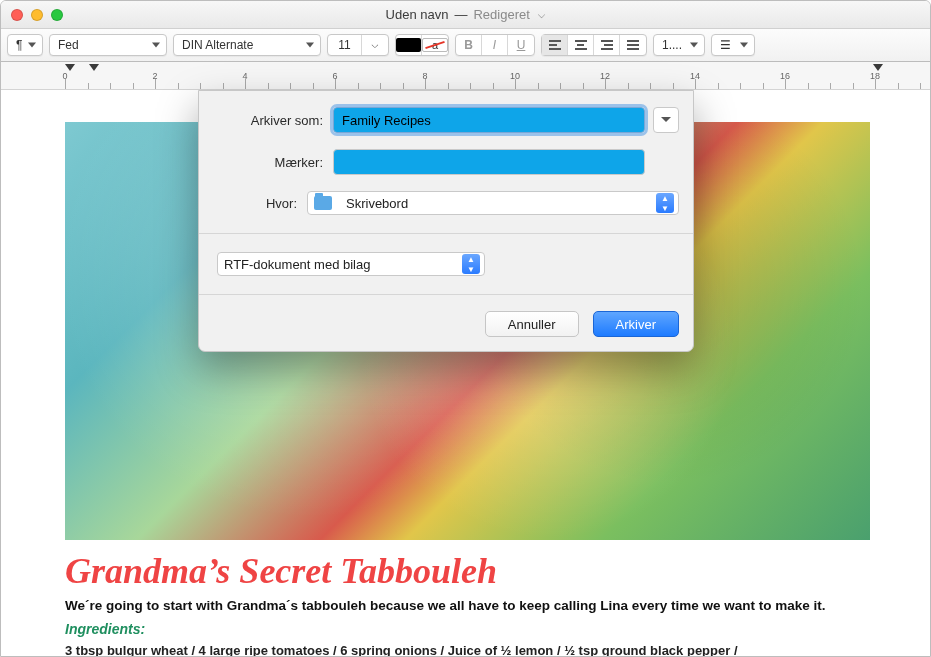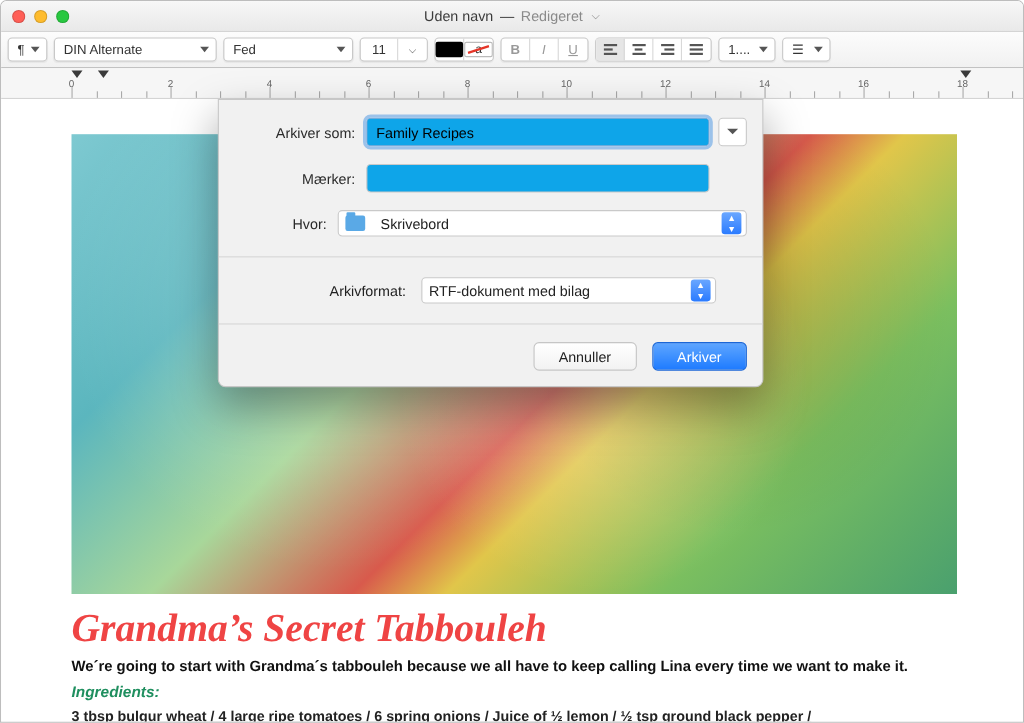--- a/index.html
+++ b/index.html
@@ -86,25 +86,25 @@
     <span>—</span>
     <span class="edited">Redigeret</span>
     <span class="chev">⌵</span>
   </div>
 </div>
 
 <div class="toolbar">
   <div class="combo" style="width:36px;">
     <span>¶</span>
   </div>
+  <div class="combo" style="width:118px;">
+    <span>Fed</span>
+  </div>
   <div class="combo" style="width:148px;">
     <span>DIN Alternate</span>
-  </div>
-  <div class="combo" style="width:118px;">
-    <span>Fed</span>
   </div>
   <div class="seg">
     <div class="btn" style="width:34px;">11</div>
     <div class="btn">
         <span style="font-size:9px;color:#555;">⌵</span>
       </div>
   </div>
   <div class="seg">
     <div class="btn">
         <div class="swatch black"></div>
@@ -245,21 +245,20 @@
       <div class="folder-ic"></div>
       <span>Skrivebord</span>
       <div class="stepper">
           <span>▲</span>
           <span>▼</span>
         </div>
     </div>
   </div>
   <div class="sep"></div>
   <div class="fmt-row">
-    <label>Arkivformat:</label>
     <div class="fmt-combo">
       <span>RTF-dokument med bilag</span>
       <div class="stepper">
           <span>▲</span>
           <span>▼</span>
         </div>
     </div>
   </div>
   <div class="sep"></div>
   <div class="btnrow">

